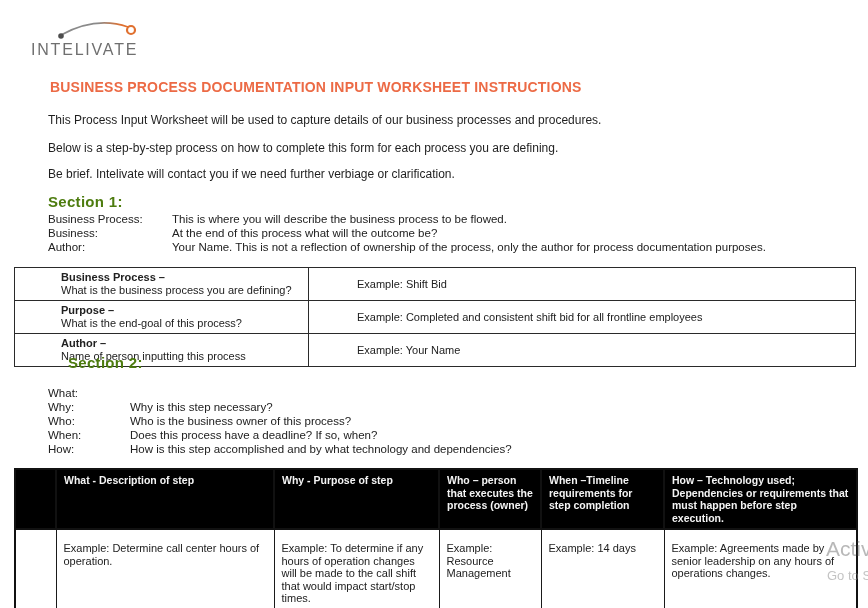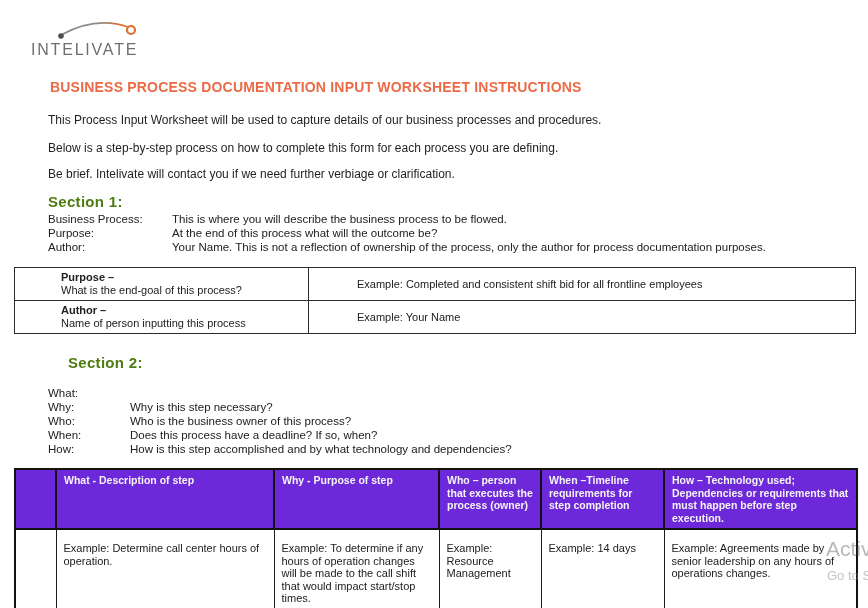--- a/index.html
+++ b/index.html
@@ -48,21 +48,21 @@
   }
   .table1 td.c1 { width:294px; padding:3px 6px 3px 46px; }
   .table1 td.c2 { padding:3px 6px 3px 48px; }
   .t1-bold { font-weight:700; }
   
   .table2 {
     position:absolute; left:14px; top:468px; width:842px;
     border-collapse:collapse; table-layout:fixed; border:2px solid #111;
   }
   .table2 th {
-    background:#6d28d9; color:#f4f4f4; font-size:10.5px; line-height:12.5px;
+    background:#000000; color:#f4f4f4; font-size:10.5px; line-height:12.5px;
     font-weight:700; text-align:left; vertical-align:top;
     padding:4px 7px; border:2px solid #111; height:55px;
   }
   .table2 td {
     border:1px solid #1a1a1a; font-size:11px; line-height:12.5px;
     vertical-align:top; padding:12px 7px; background:#fff;margin-left:8px;
   }
   .table2 tr.example-row td { height:49px; }
   .table2 tr.empty-row td { height:14px; }
   
@@ -102,31 +102,38 @@
   <div class="para para2">Below is a step-by-step process on how to complete this form for each process you are defining.</div>
   <div class="para para3">Be brief. Intelivate will contact you if we need further verbiage or clarification.</div>
 
   <div class="sec-head sec1-head">Section 1:</div>
   <div class="deflist deflist1">
     <div class="defrow">
       <span class="term">Business Process:</span>
       <span class="desc">This is where you will describe the business process to be flowed.</span>
     </div>
     <div class="defrow">
-      <span class="term">Purpose:</span>
+      <span class="term">Business:</span>
       <span class="desc">At the end of this process what will the outcome be?</span>
     </div>
     <div class="defrow">
       <span class="term">Author:</span>
       <span class="desc">Your Name. This is not a reflection of ownership of the process, only the author for process documentation purposes.</span>
     </div>
   </div>
 
   <table class="table1">
     <tbody>
+      <tr>
+        <td class="c1">
+          <div class="t1-bold">Business Process –</div>
+          <div>What is the business process you are defining?</div>
+        </td>
+        <td class="c2">Example: Shift Bid</td>
+      </tr>
       <tr>
         <td class="c1">
           <div class="t1-bold">Purpose –</div>
           <div>What is the end-goal of this process?</div>
         </td>
         <td class="c2">Example: Completed and consistent shift bid for all frontline employees</td>
       </tr>
       <tr>
         <td class="c1">
           <div class="t1-bold">Author –</div>

